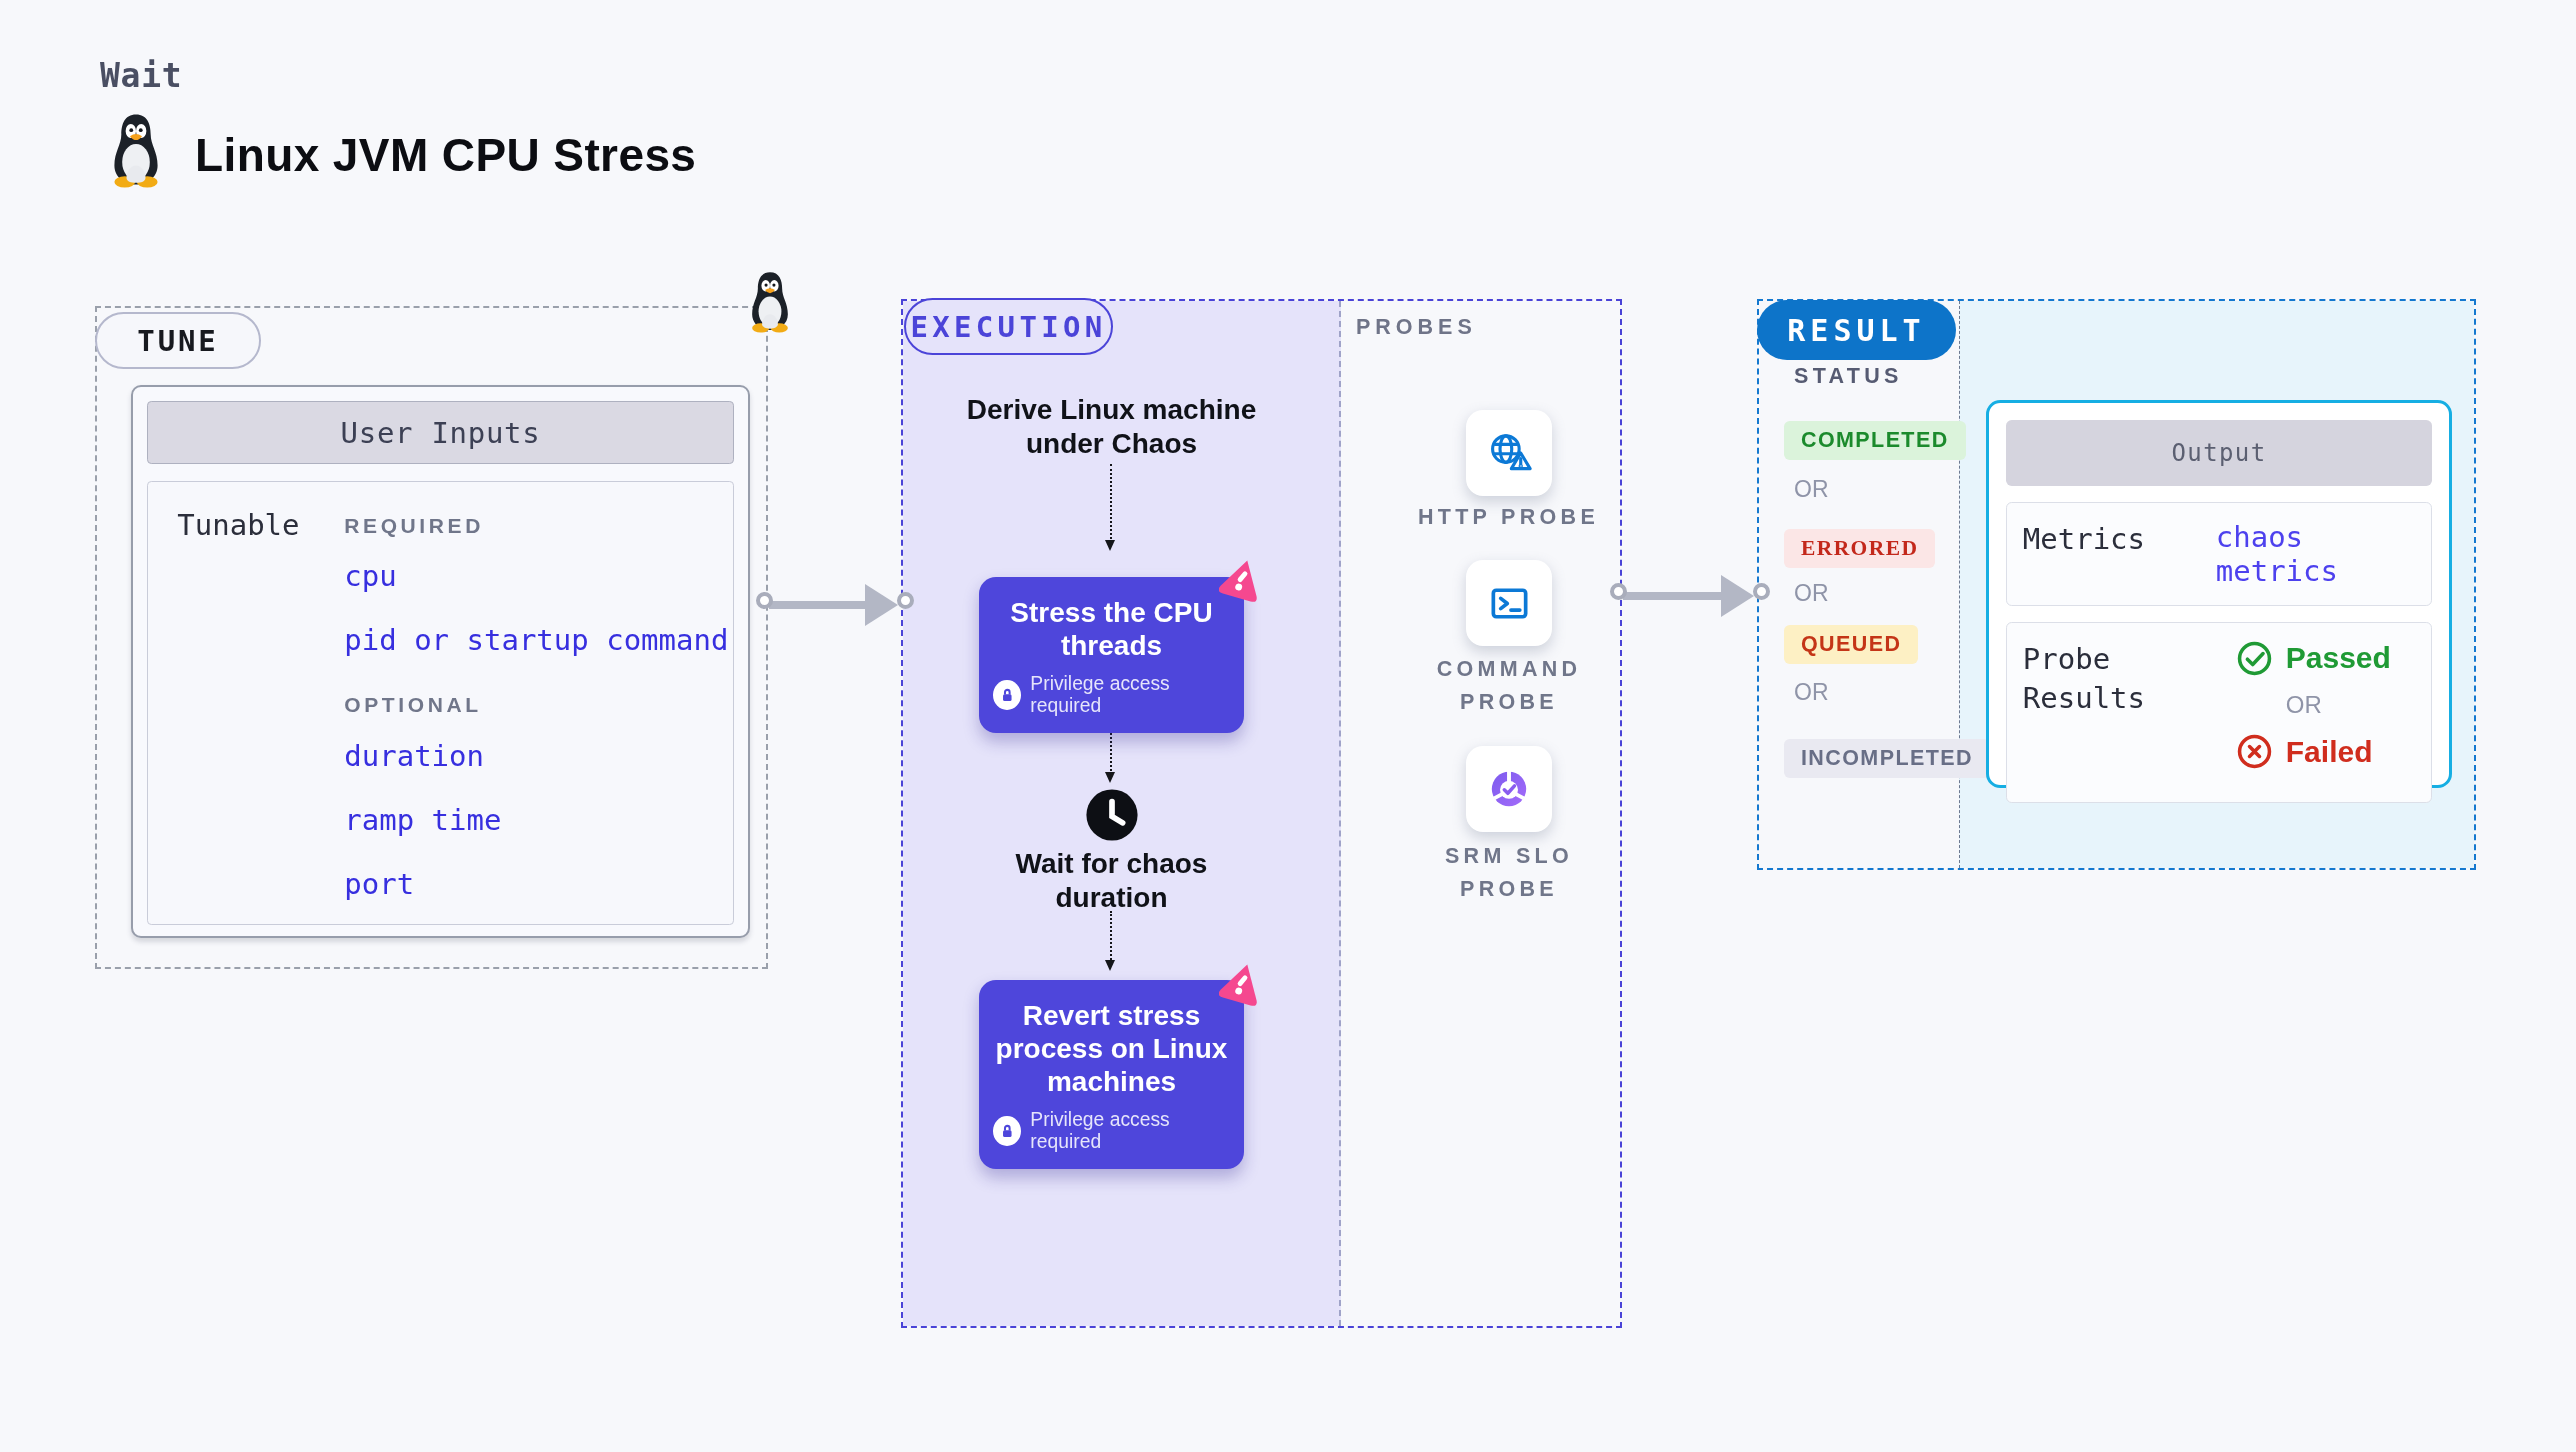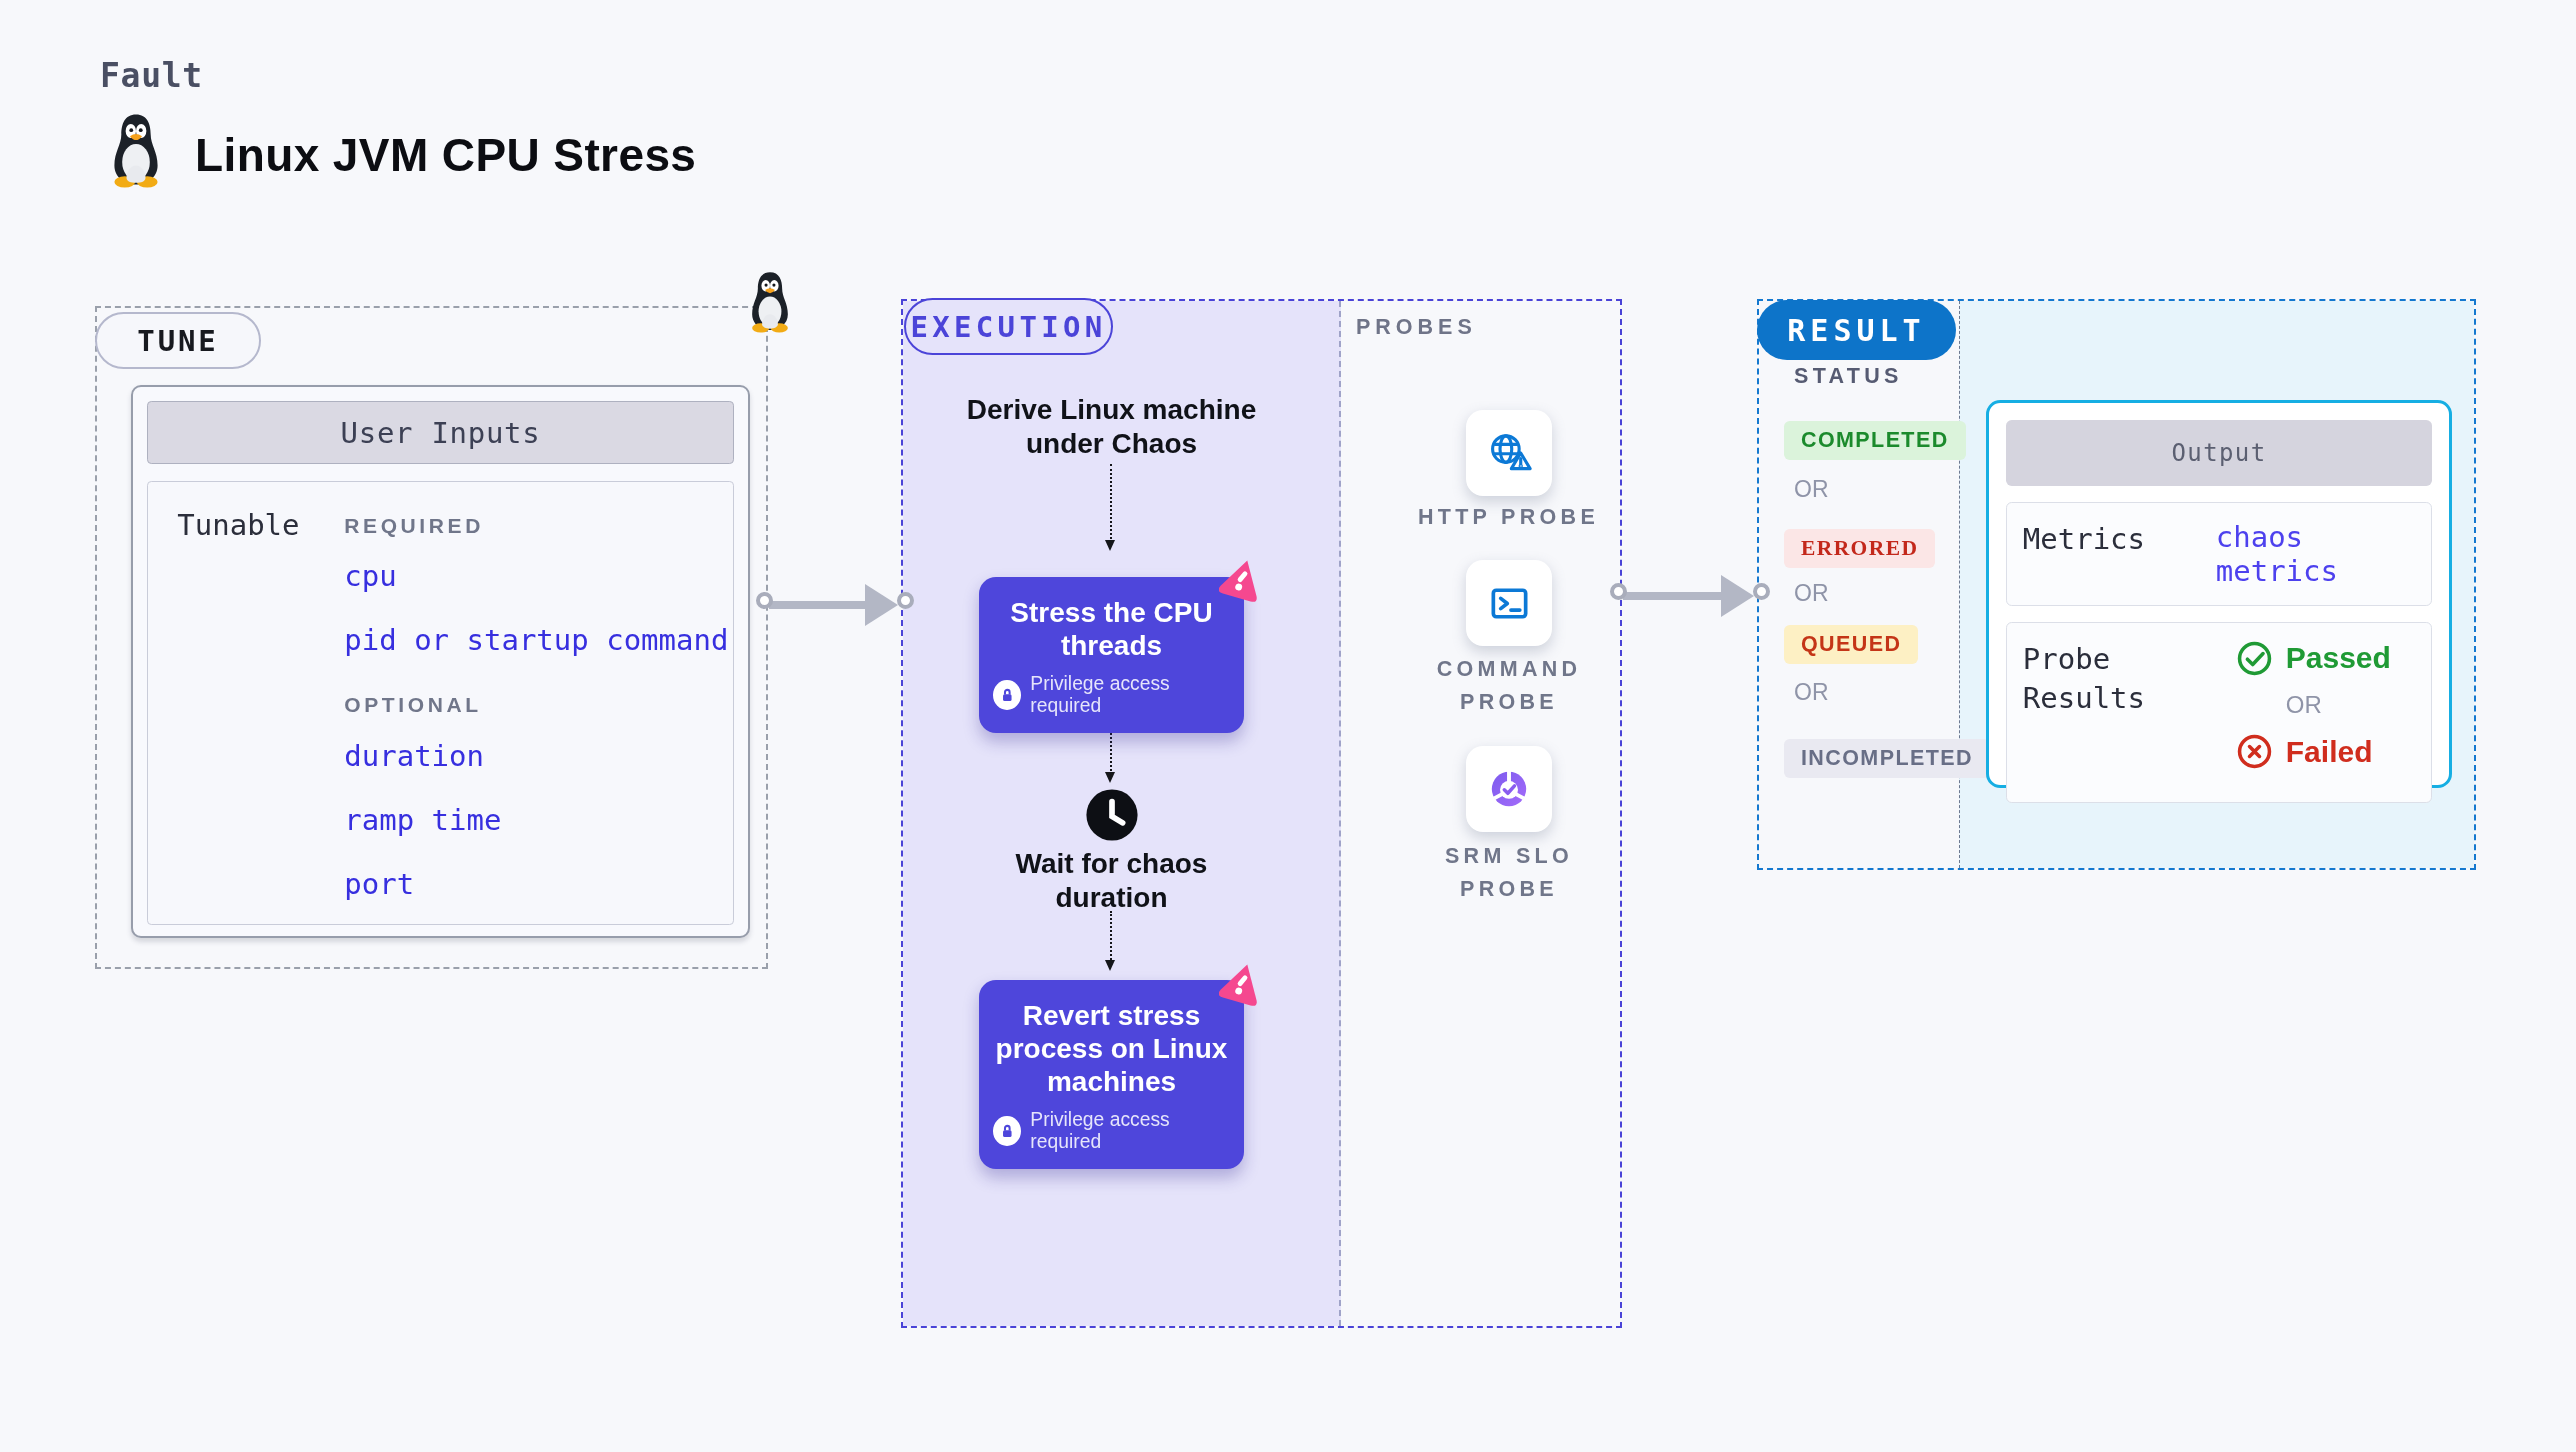--- a/index.html
+++ b/index.html
@@ -98,21 +98,21 @@
   .pr-item { display:flex; align-items:center; gap:13px; }
   .pr-passed-text { font-size:30px; font-weight:bold; color:#1f9a35; }
   .pr-failed-text { font-size:30px; font-weight:bold; color:#d02d1e; }
   .pr-or { margin:14.3px 0 14.3px 50px; font-size:24px; color:#8f94a8; }
 </style>
 </head>
 <body>
 
 <div id="canvas">
 
-  <div class="fault-label">Fault</div>
+  <div class="fault-label">Wait</div>
   <svg class="tux-header" viewBox="0 0 70 88">
     <path d="M35 3 C22 3 18 14 18 26 C18 38 10 46 10 62 C10 76 22 84 35 84 C48 84 60 76 60 62 C60 46 52 38 52 26 C52 14 48 3 35 3 Z" fill="#1c2128"></path>
     <ellipse cx="35" cy="58" rx="16" ry="21" fill="#eef0f3"></ellipse>
     <ellipse cx="29" cy="22" rx="6" ry="8" fill="#ffffff"></ellipse>
     <ellipse cx="41" cy="22" rx="6" ry="8" fill="#ffffff"></ellipse>
     <circle cx="29.5" cy="21" r="2.2" fill="#14171c"></circle>
     <circle cx="40.5" cy="21" r="2.2" fill="#14171c"></circle>
     <path d="M28 28 Q35 23 42 28 Q35 37 28 28 Z" fill="#f6a21d"></path>
     <ellipse cx="22" cy="81" rx="12" ry="6.5" fill="#f2ab14"></ellipse>
     <ellipse cx="48" cy="81" rx="12" ry="6.5" fill="#f2ab14"></ellipse>

